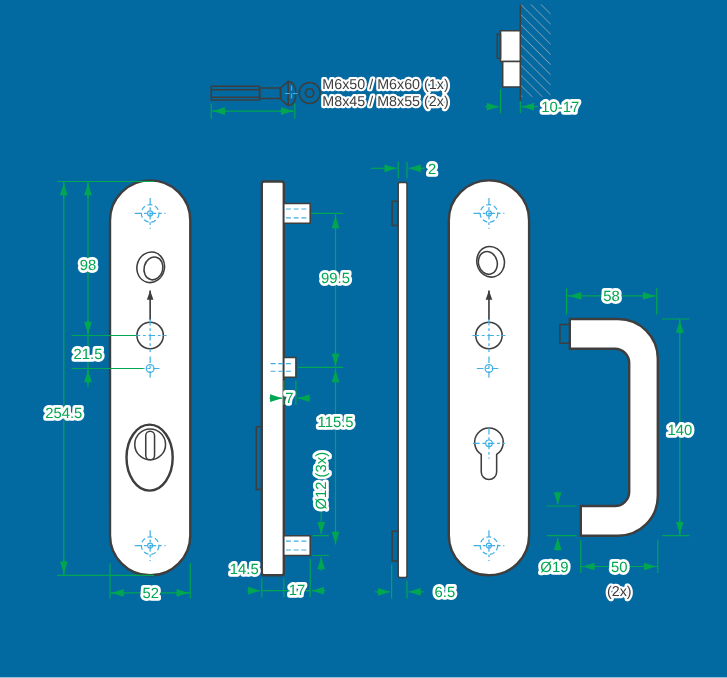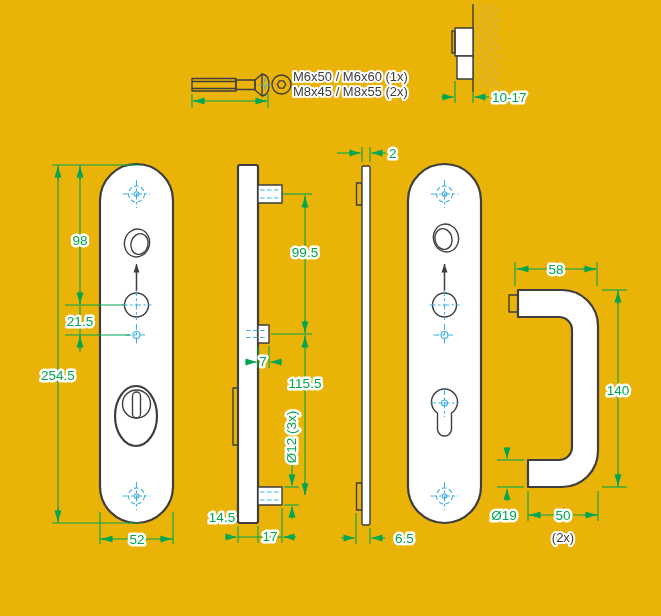--- a/index.html
+++ b/index.html
@@ -1,16 +1,16 @@
 <!DOCTYPE html>
 <html><head>
 <meta charset="utf-8">
 <style>
   html,body{margin:0;padding:0;background:#fff;}
-  .stage{width:661px;height:616px;position:relative;background:#eab308;overflow:hidden;}
+  .stage{width:661px;height:616px;position:relative;background:#0369a1;overflow:hidden;}
   svg{display:block;}
   .outline{stroke:#3e3e3e;stroke-width:2.2;fill:#fff;stroke-linejoin:round;}
   .outline-thin{stroke:#3e3e3e;stroke-width:1.4;fill:none;stroke-linejoin:round;}
   .outline-fill{stroke:#3e3e3e;stroke-width:1.4;fill:#fff;stroke-linejoin:round;}
   .dimline{stroke:#00A651;stroke-width:1.1;fill:none;}
   .cline{stroke:#3FAFE4;stroke-width:1.1;fill:none;stroke-dasharray:6 2.5 2.5 2.5;}
   .cdash{stroke:#3FAFE4;stroke-width:1.1;fill:none;stroke-dasharray:4.5 2.5;}
   .dimtext{fill:#00A651;font:13.5px "Liberation Sans",sans-serif;paint-order:stroke;stroke:#fff;stroke-width:5px;stroke-linejoin:round;}
   .darktext{fill:#3e3e3e;font:13px "Liberation Sans",sans-serif;paint-order:stroke;stroke:#fff;stroke-width:4px;stroke-linejoin:round;}
   .mid{text-anchor:middle;}

